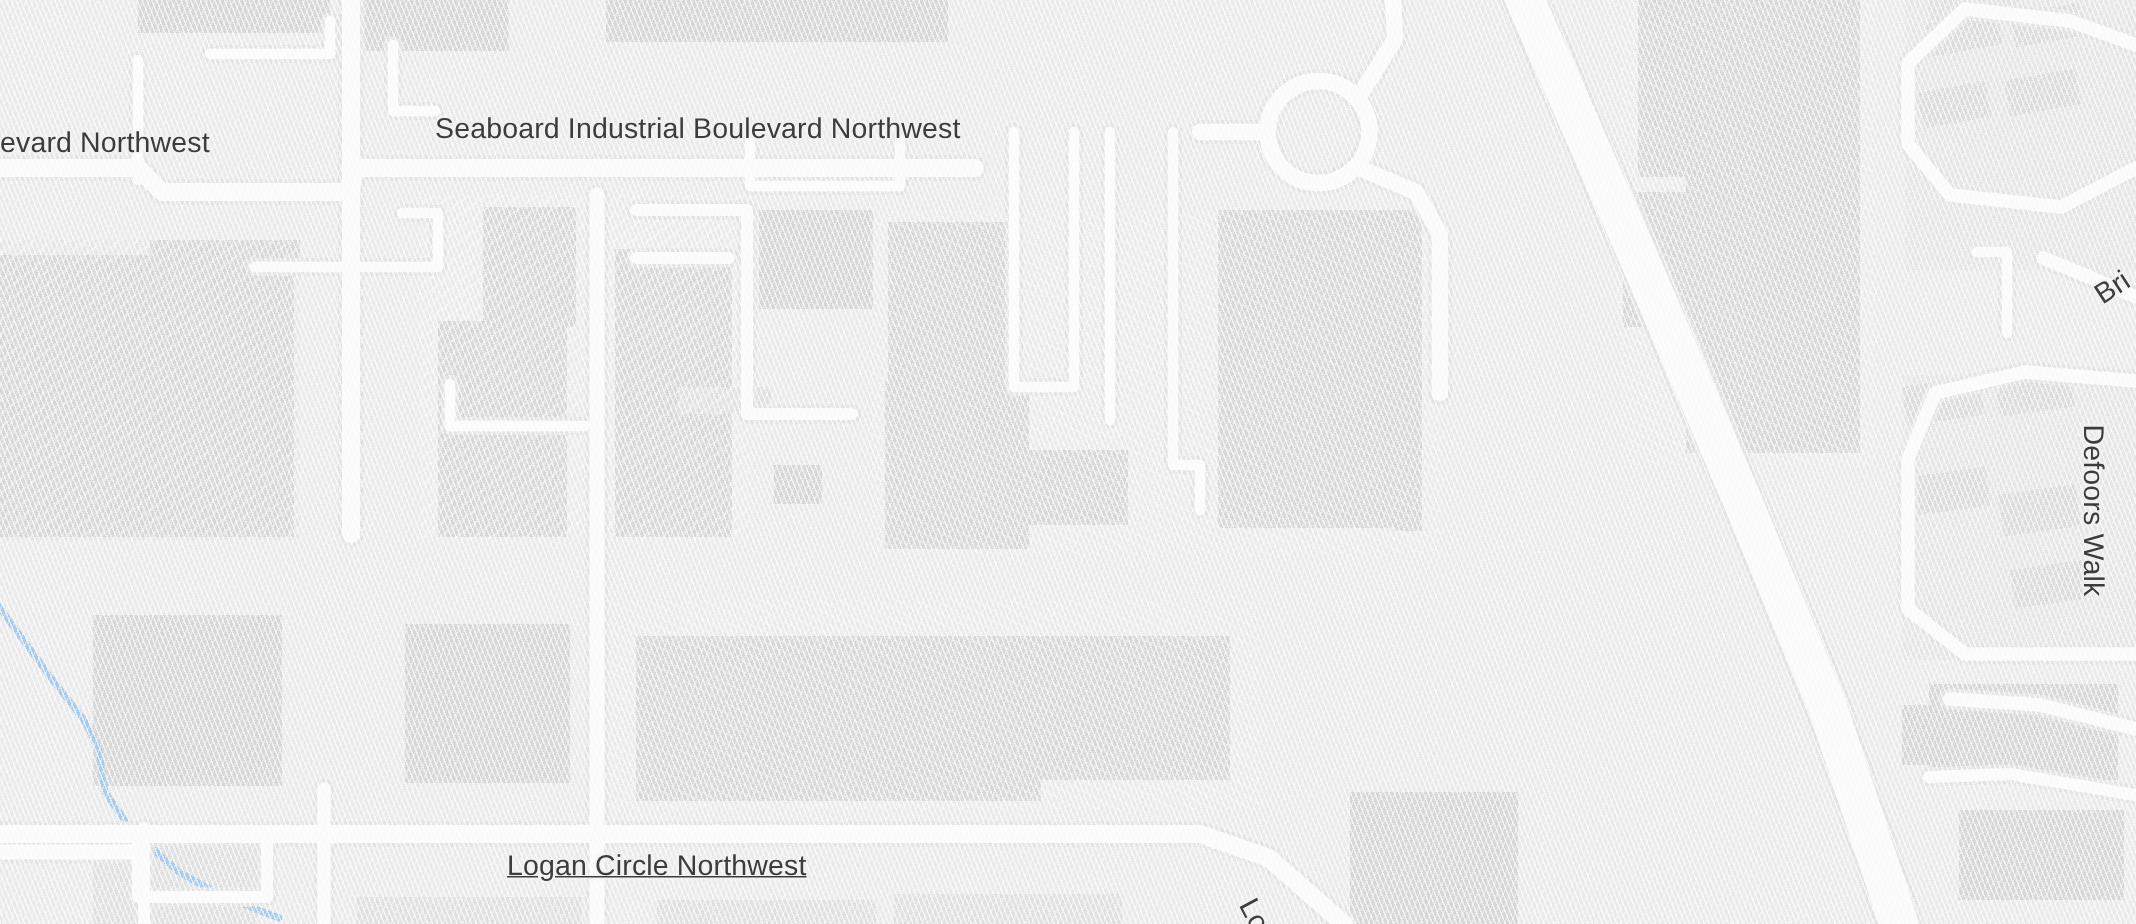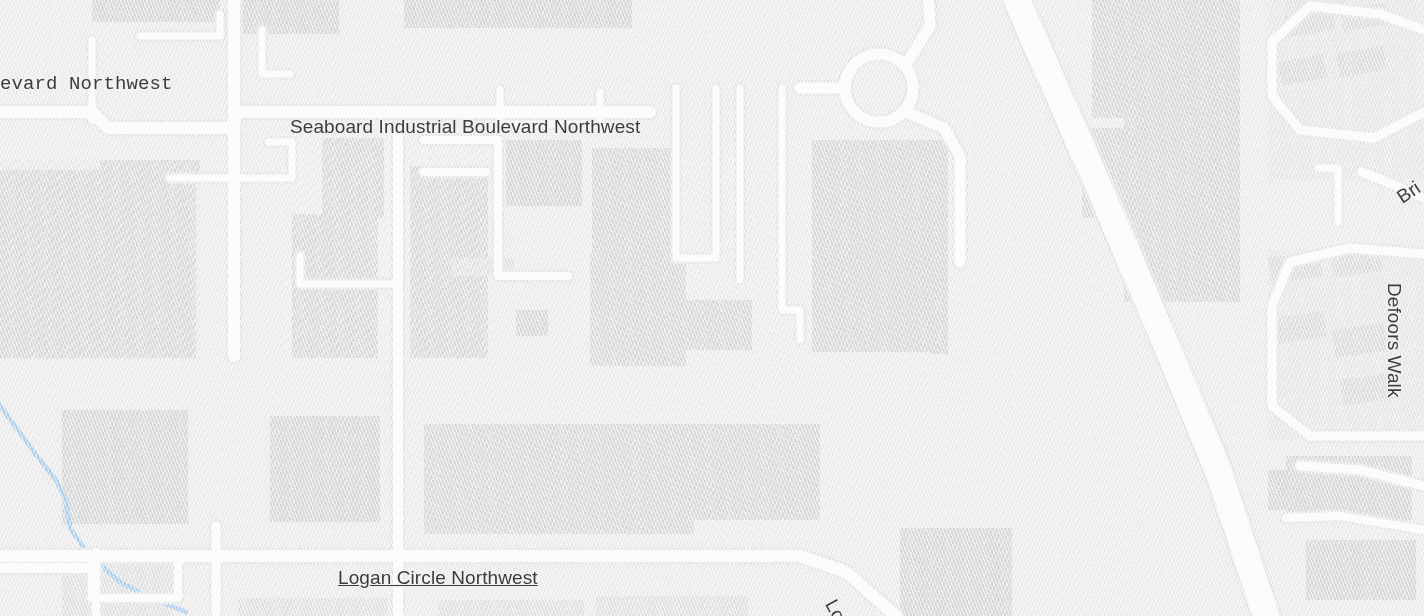--- a/index.html
+++ b/index.html
@@ -265,23 +265,23 @@
       </g>
 
     </g>
   </svg>
 
   <div class="layer hatch-global"></div>
   <div class="layer dot-global"></div>
 
   <div>
 
-    <div class="road-label" style="left:290px; top:76px;margin-top:40px;">Seaboard Industrial Boulevard Northwest</div>
-
-    <div class="road-label" style="left:0px; top:73px;font-family:Liberation Mono, monospace;">evard Northwest</div>
+    <div class="road-label" style="left:290px; top:76px;">Seaboard Industrial Boulevard Northwest</div>
+
+    <div class="road-label" style="left:0px; top:85px;">evard Northwest</div>
 
     <div class="road-label" style="left:338px; top:567px;text-decoration:underline;">Logan Circle Northwest</div>
 
     <div class="road-label rot-62" style="left:830px; top:590px;">Lo</div>
 
     <div class="road-label rot-90" style="left:1405px; top:283px;">Defoors Walk</div>
 
     <div class="road-label rot-n33" style="left:1399px; top:188px;">Bri</div>
 
   </div>

